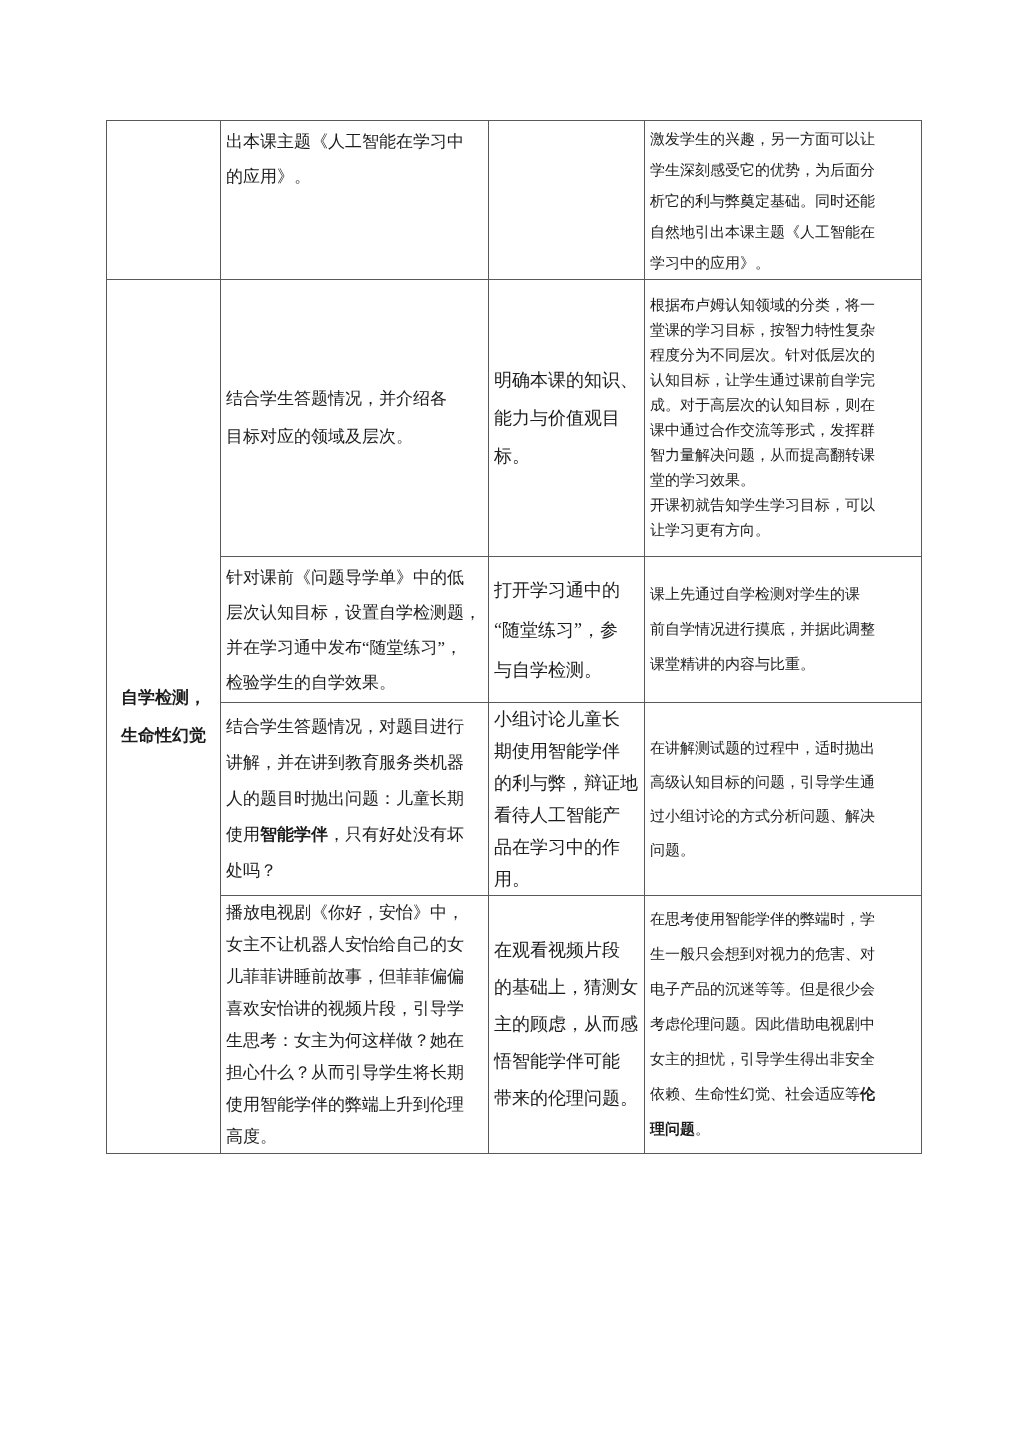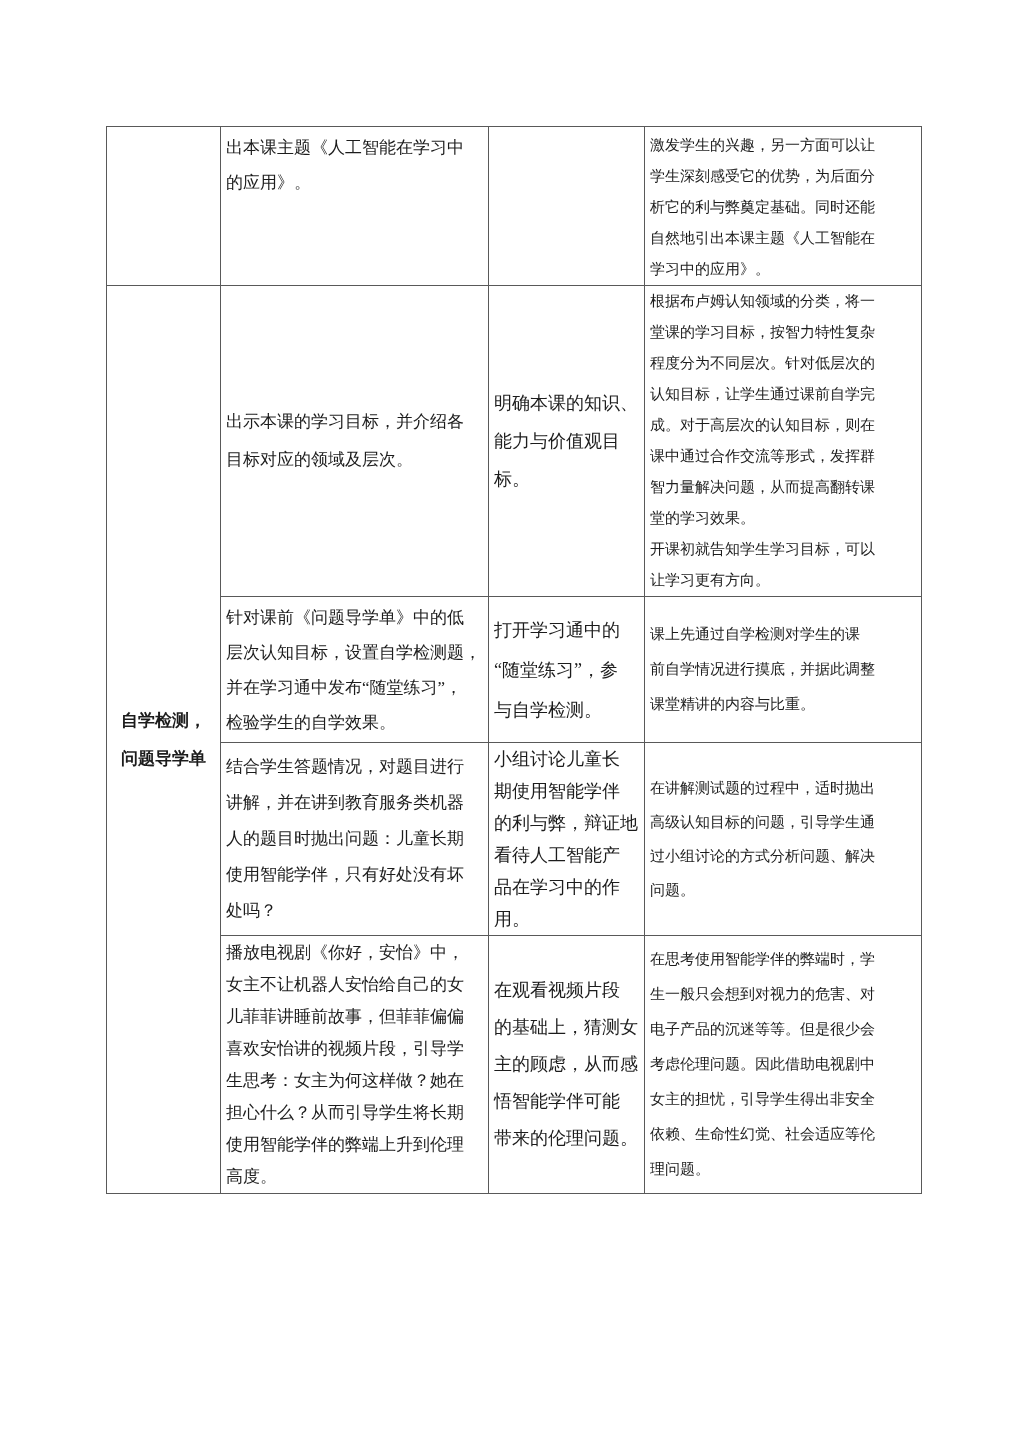--- a/index.html
+++ b/index.html
@@ -5,50 +5,50 @@
   html,body{margin:0;padding:0;background:#fff;}
   .page{
     position:relative;
     width:1024px;height:1448px;
     background:#ffffff;
     font-family:"Liberation Serif","DejaVu Serif",serif;
     color:#1c1c1c;
     overflow:hidden;
   }
   table.plan{
-    position:absolute;left:106px;top:126px;
+    position:absolute;left:106px;top:120px;
     width:815px;
     border-collapse:collapse;
     table-layout:fixed;
   }
   td{
     border:1px solid #595959;
     padding:0 5px;
     vertical-align:middle;
     overflow:hidden;
   }
   .txt{white-space:pre-line;}
   .col-t{font-size:17px;}
   .col-s{font-size:18px;}
   .col-i{font-size:15px;}
   .stage{
     font-size:17px;font-weight:bold;
     text-align:center;line-height:38px;
   }
   .top{vertical-align:top;padding-top:3px;}
-  .lh27{line-height:31px;font-family:Liberation Serif, serif;}
+  .lh27{line-height:25px;font-family:Liberation Serif, serif;}
   .lh31{line-height:31px;}
   .lh32{line-height:32px;}
   .lh34{line-height:34px;border-radius:21px;}
   .lh35{line-height:35px;}
   .lh36{line-height:36px;}
   .lh37{line-height:37px;}
   .lh38{line-height:38px;}
   .lh40{line-height:40px;}
-  b{font-weight:400;}
+  b{font-weight:700;}
 </style>
 </head>
 <body>
 
 <div class="page">
   <table class="plan">
     <colgroup>
       <col style="width:114px">
       <col style="width:268px">
       <col style="width:156px">
@@ -66,24 +66,24 @@
         <div class="txt">激发学生的兴趣，另一方面可以让
 学生深刻感受它的优势，为后面分
 析它的利与弊奠定基础。同时还能
 自然地引出本课主题《人工智能在
 学习中的应用》。</div>
       </td>
     </tr>
     <tr style="height:277px">
       <td class="stage" rowspan="4">
         <div class="txt">自学检测，
-问题导学单</div>
+生命性幻觉</div>
       </td>
       <td class="col-t lh38">
-        <div class="txt">出示本课的学习目标，并介绍各
+        <div class="txt">结合学生答题情况，并介绍各
 目标对应的领域及层次。</div>
       </td>
       <td class="col-s lh38">
         <div class="txt">明确本课的知识、
 能力与价值观目
 标。</div>
       </td>
       <td class="col-i lh27">
         <div class="txt">根据布卢姆认知领域的分类，将一
 堂课的学习目标，按智力特性复杂

